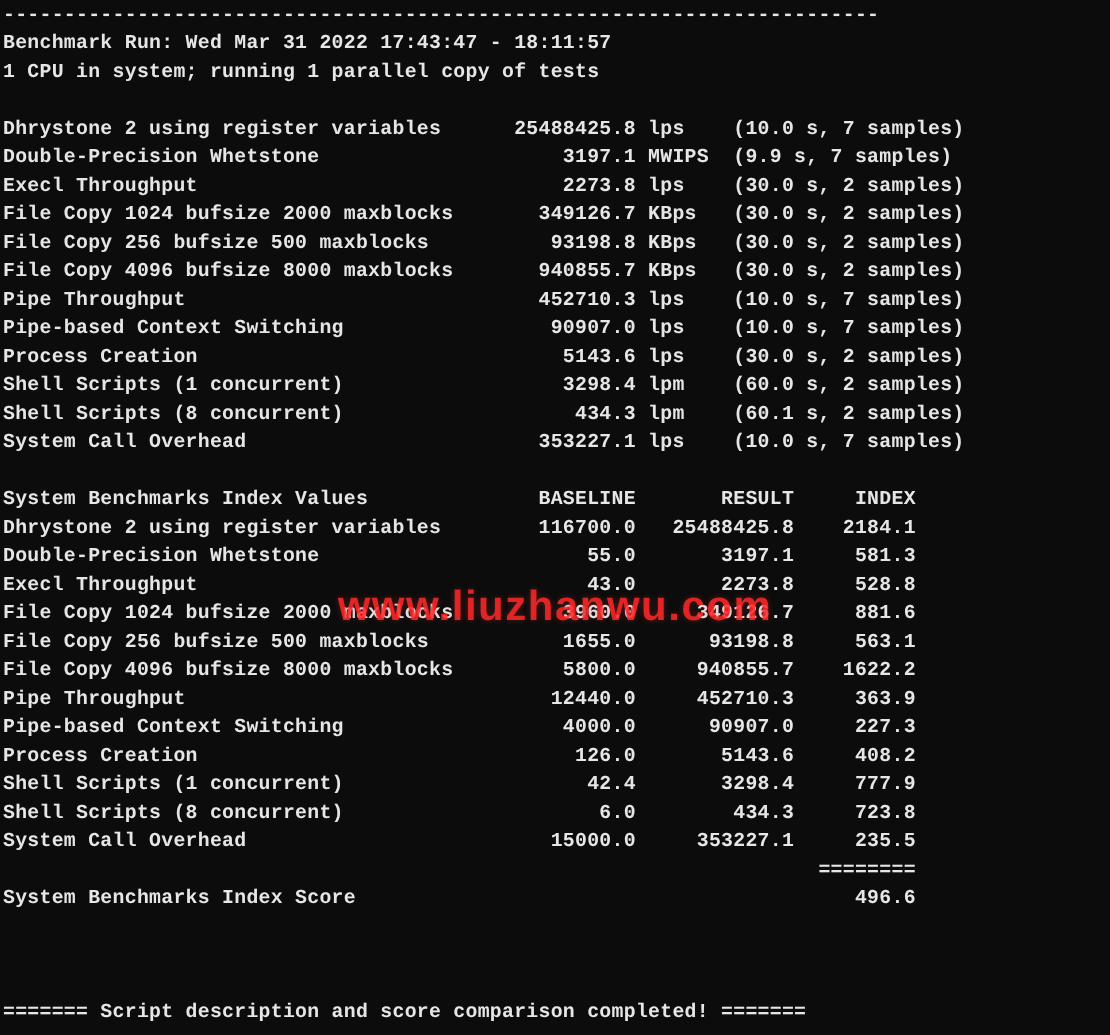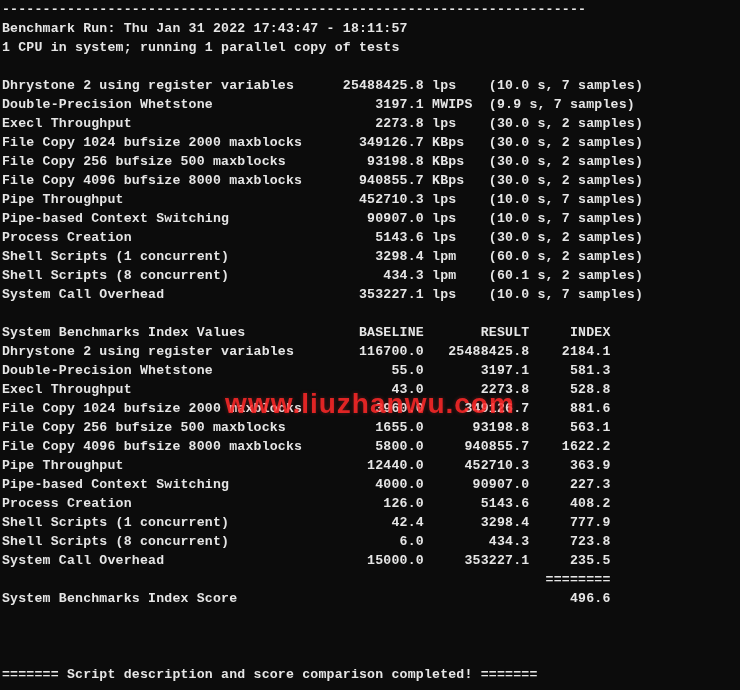--- a/index.html
+++ b/index.html
@@ -35,21 +35,21 @@
     letter-spacing: 1px;
     pointer-events: none;
     text-shadow: 0 0 4px rgba(255,60,60,0.3);
     margin-top: 26px;
   }
 </style>
 </head>
 <body>
 
 <pre class="terminal"><span>------------------------------------------------------------------------</span>
-<span>Benchmark Run: Thu Jan 31 2022 17:43:47 - 18:11:57</span>
+<span>Benchmark Run: Wed Mar 31 2022 17:43:47 - 18:11:57</span>
 <span>1 CPU in system; running 1 parallel copy of tests</span>
 <span> </span>
 <span>Dhrystone 2 using register variables      25488425.8 lps    (10.0 s, 7 samples)
 Double-Precision Whetstone                    3197.1 MWIPS  (9.9 s, 7 samples)
 Execl Throughput                              2273.8 lps    (30.0 s, 2 samples)
 File Copy 1024 bufsize 2000 maxblocks       349126.7 KBps   (30.0 s, 2 samples)
 File Copy 256 bufsize 500 maxblocks          93198.8 KBps   (30.0 s, 2 samples)
 File Copy 4096 bufsize 8000 maxblocks       940855.7 KBps   (30.0 s, 2 samples)
 Pipe Throughput                             452710.3 lps    (10.0 s, 7 samples)
 Pipe-based Context Switching                 90907.0 lps    (10.0 s, 7 samples)

